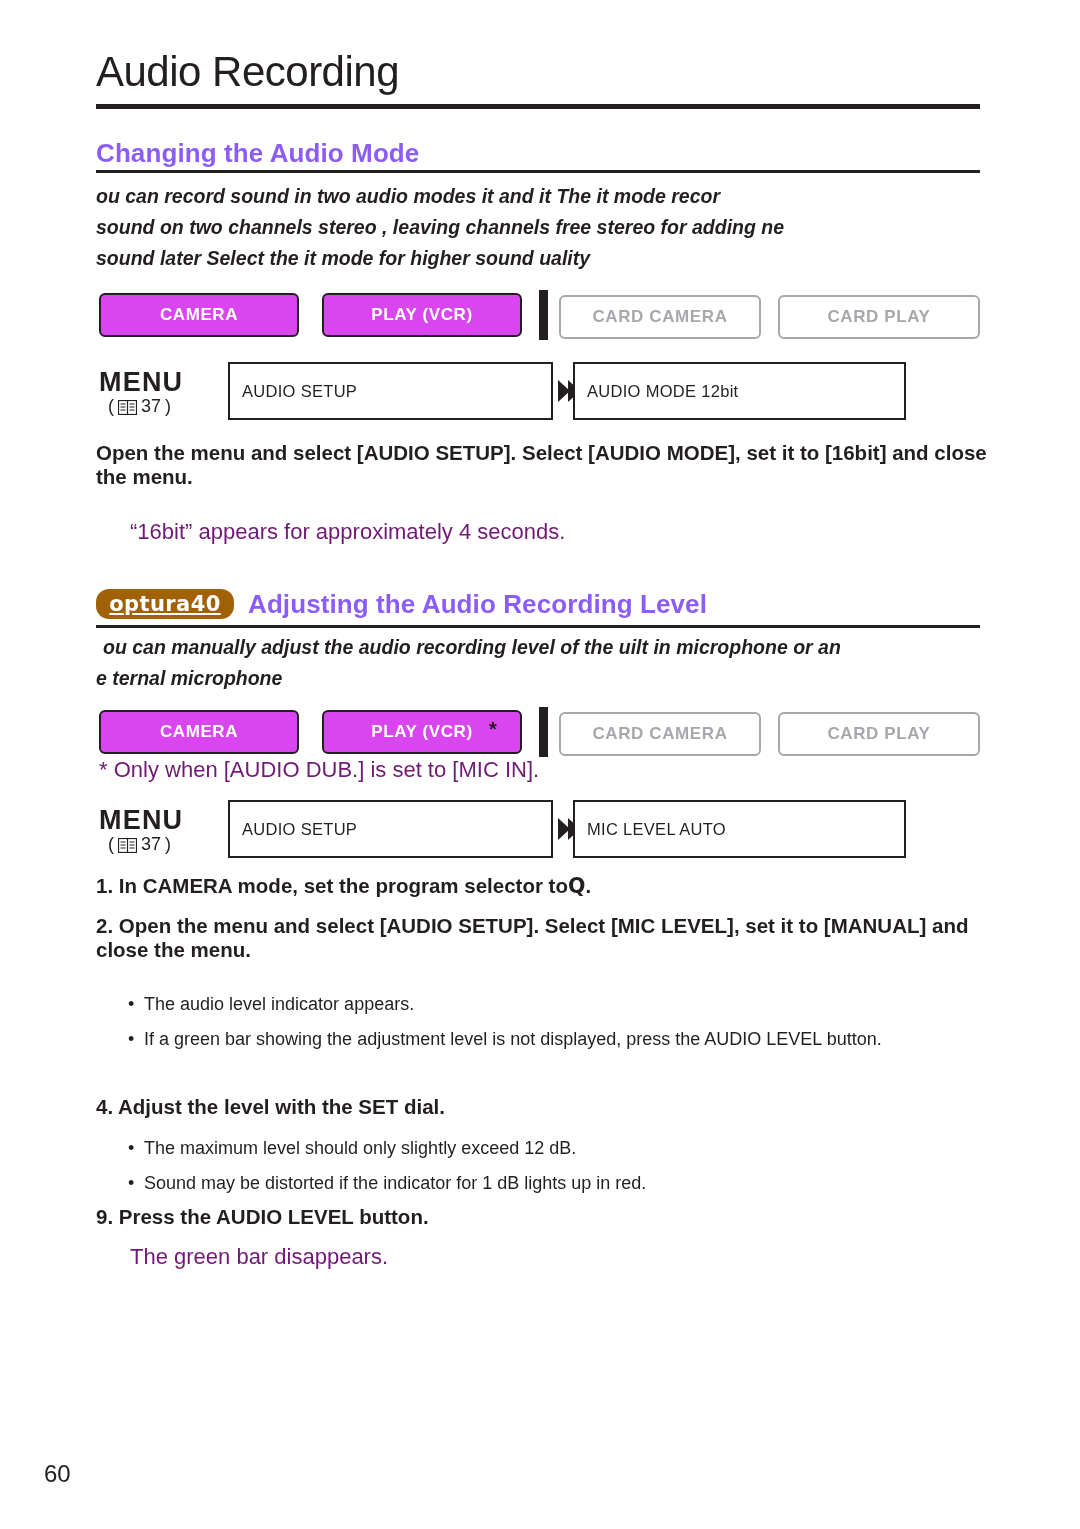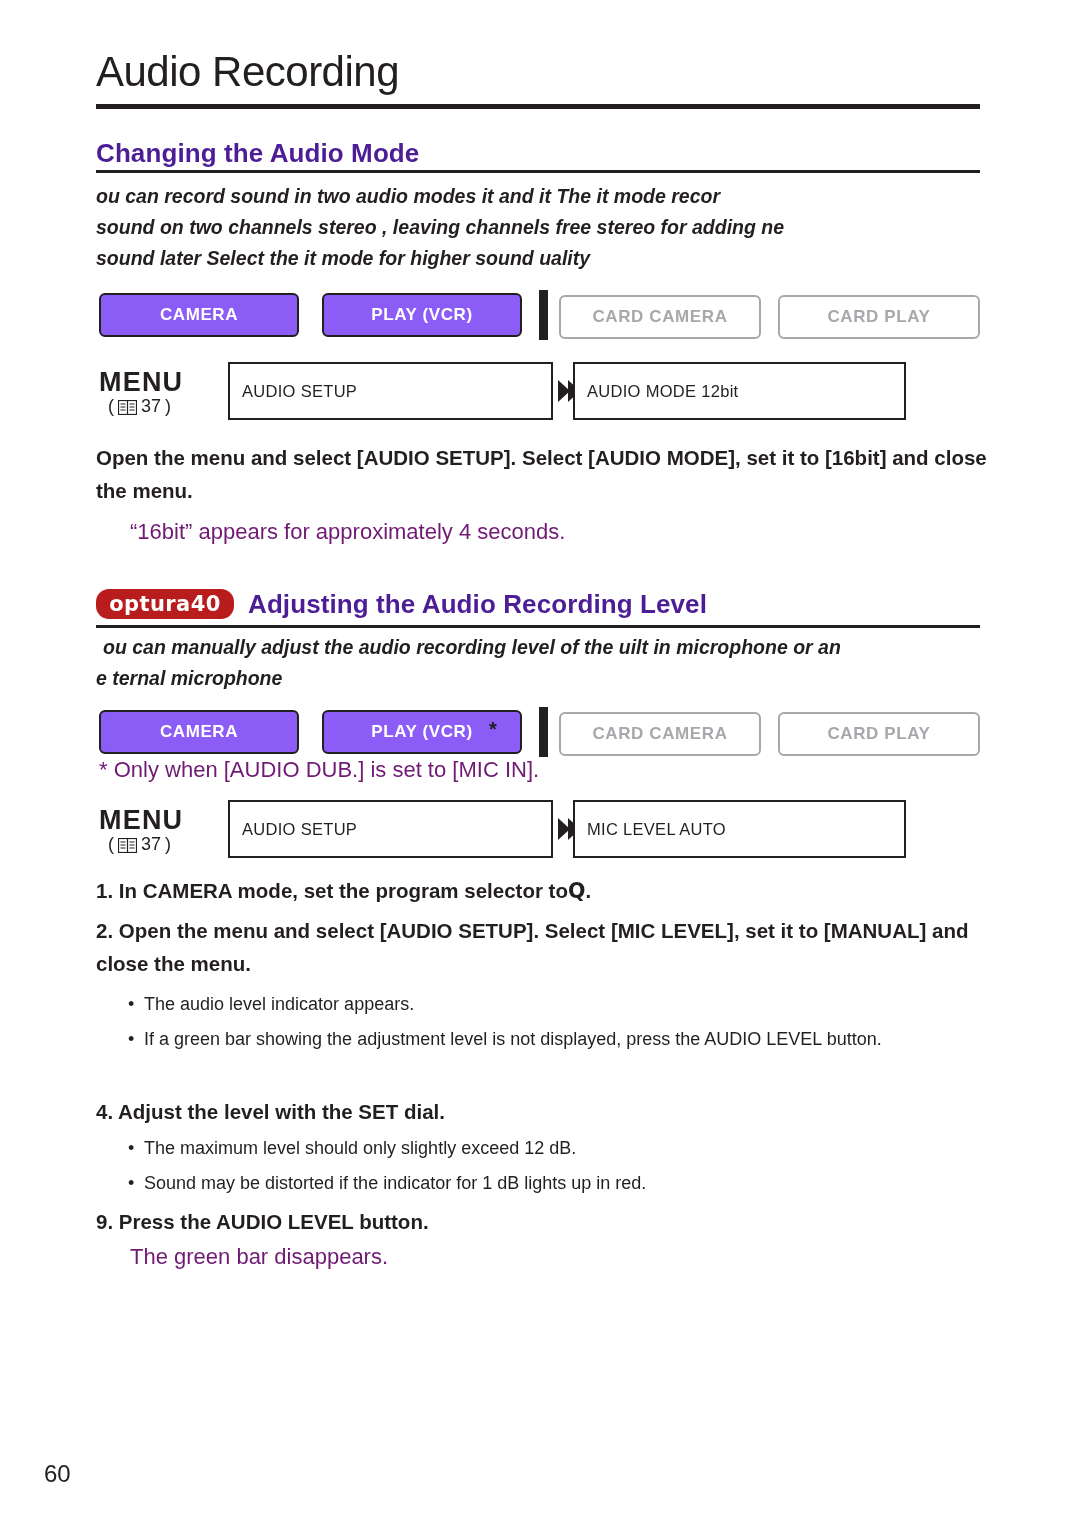--- a/index.html
+++ b/index.html
@@ -38,21 +38,21 @@
     top: 104px;
     width: 884px;
     height: 5px;
     background: #231f20;
   }
 
   .section-title {
     position: absolute;
     font-size: 26px;
     font-weight: bold;
-    color: #4c1d95;
+    color: #8b5cf6;
     letter-spacing: 0.1px;
   }
   .section-rule {
     position: absolute;
     height: 3px;
     background: #231f20;
   }
 
   .intro {
     position: absolute;
@@ -76,21 +76,21 @@
     border-radius: 6px;
     font-size: 17px;
     font-weight: bold;
     letter-spacing: 0.6px;
     display: flex;
     align-items: center;
     justify-content: center;
     box-sizing: border-box;
   }
   .modebtn.on {
-    background: #8b5cf6;
+    background: #d946ef;
     color: #ffffff;
     border: 2px solid #231f20;
   }
   .modebtn.off {
     background: #ffffff;
     color: #a6a8ab;
     border: 2px solid #a6a8ab;
   }
   .divider {
     position: absolute;
@@ -141,21 +141,21 @@
     letter-spacing: 0.3px;
     color: #231f20;
     padding-left: 12px;
   }
 
   
   .instr {
     position: absolute;
     font-size: 20.5px;
     font-weight: bold;
-    line-height: 33px;
+    line-height: 24px;
     color: #231f20;
   }
   .note {
     position: absolute;
     font-size: 22px;
     line-height: 28px;
     color: #701a75;
   }
   .bullet {
     position: absolute;
@@ -169,30 +169,31 @@
     top: 0;
   }
   .bullet .txt {
     display: block;
     padding-left: 16px;
   }
 
   
   .optura {
     position: absolute;
-    background: #b91c1c;
+    background: #a16207;
     color: #ffffff;
     border-radius: 13px;
     font-size: 21px;
     font-weight: bold;
     letter-spacing: 0.4px;
     display: flex;
     align-items: center;
     justify-content: center;
     font-family: "DejaVu Sans", sans-serif;
+    text-decoration: underline;
   }
 
   .page-number {
     position: absolute;
     left: 44px;
     top: 1460px;
     font-size: 24px;
     color: #231f20;
   }
 

